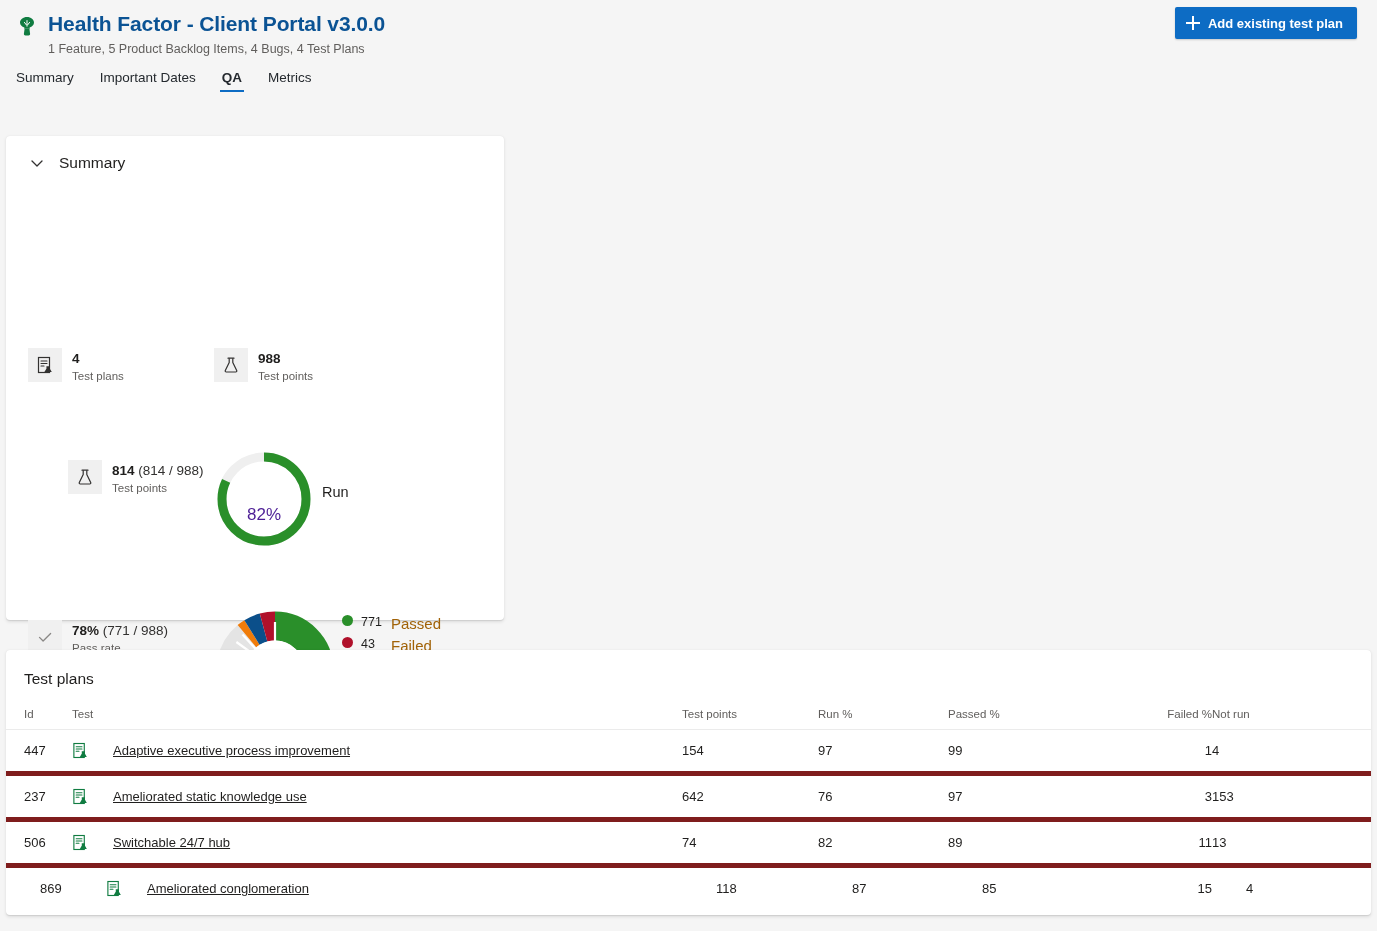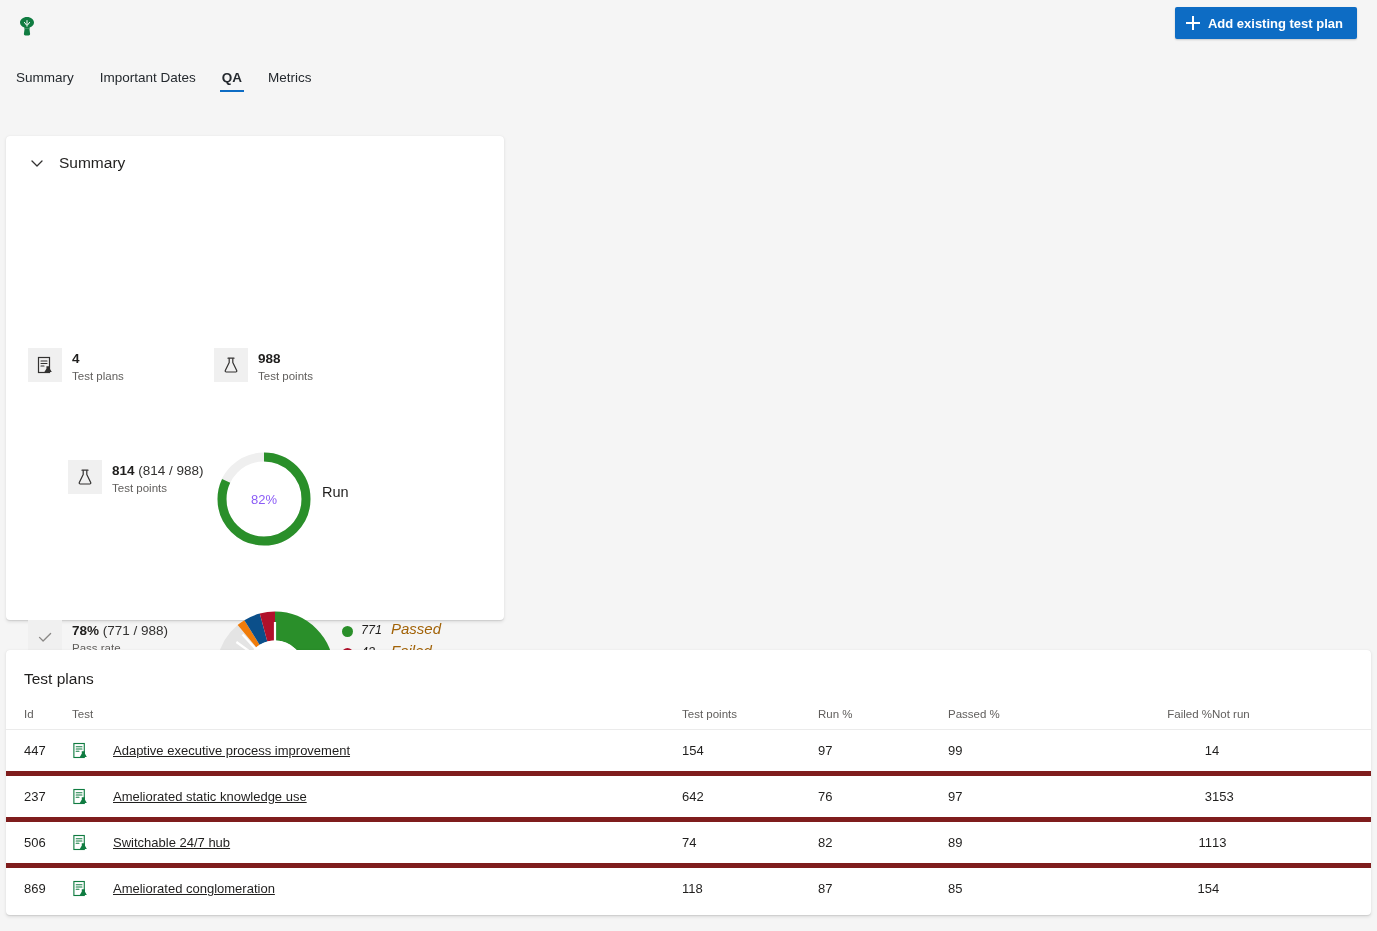--- a/index.html
+++ b/index.html
@@ -77,50 +77,50 @@
 
   .row-top { position: absolute; left: 22px; top: 212px; display: flex; gap: 0; }
   .row-top .metric:first-child { width: 186px; }
 
   .row-run  { position: absolute; left: 22px; top: 324px; padding-left: 40px; }
   .row-pass { position: absolute; left: 22px; top: 484px; }
 
   .run-chart { position: absolute; left: 207px; top: 312px; width: 102px; height: 102px; }
   .run-label { position: absolute; left: 316px; top: 348px; font-size: 14.5px; color: #201f1e; }
   .run-pct {
-    position: absolute; left: 207px; top: 312px; width: 102px; height: 102px;
+    position: absolute; left: 207px; top: 328px; width: 102px; height: 102px;
     display: flex; align-items: center; justify-content: center;
-    font-size: 13px; color: #8b5cf6;
+    font-size: 17px; color: #4c1d95;
   }
 
   .pass-chart { position: absolute; left: 207px; top: 472px; width: 124px; height: 124px; }
 
   .legend { position: absolute; left: 336px; top: 479px; }
-  .legend-item { display: flex; align-items: flex-end; height: 22px; white-space: nowrap; font-style: italic; }
+  .legend-item { display: flex; align-items: flex-start; height: 22px; white-space: nowrap; }
   .legend-dot { width: 11px; height: 11px; border-radius: 50%; flex: 0 0 11px; margin-right: 8px; }
   .legend-num { font-size: 12.5px; color: #201f1e; width: 30px; text-align: left; }
   .legend-lbl { font-size: 15px; color: #a16207; }
   .legend-clip { width: 120px; overflow: hidden; }
 
   
   .table-card {
     position: absolute; left: 6px; top: 650px; width: 1365px; height: 265px;
     padding: 0;
   }
   .table-title { font-size: 15.5px; color: #201f1e; padding: 20px 0 0 18px; }
   table { width: 100%; border-collapse: collapse; margin-top: 14px; }
   th {
     font-size: 11.5px; font-weight: 400; color: #605e5c; text-align: left;
     padding: 6px 0 9px 0; border-bottom: 1px solid #ebebeb;
   }
   td {
     font-size: 13px; color: #201f1e; padding: 12px 0;
     border-bottom: 5px solid #7f1d1d;
   }
-  tbody tr:last-child td { border-bottom: none; }
+  tbody tr:last-child td { border-bottom: none; padding-left: 34px; }
   .c-id    { width: 66px; padding-left: 18px; }
   .c-title { width: 610px; }
   .c-tp    { width: 136px; }
   .c-run   { width: 130px; }
   .c-pass  { width: 134px; }
   .c-fail  { width: 130px; text-align: right; }
   .c-nr    { width: auto; }
   .title-cell { display: flex; align-items: center; gap: 24px; }
   .plan-link {
     color: #201f1e; text-decoration: underline; font-size: 13px; cursor: pointer;
@@ -132,20 +132,24 @@
 
 <div class="header">
   <div class="hdr-row">
     <span class="proj-logo">
       <svg viewBox="0 0 26 26" width="26" height="26">
         <path d="M13 3c4 0 7 2.6 7 5.6 0 2.3-1.8 4.2-4.4 4.9l.2 1.2h-5.6l.2-1.2C7.8 12.8 6 10.9 6 8.6 6 5.6 9 3 13 3z" fill="#107c41"></path>
         <path d="M10.6 14.7h4.8l.7 5.1c.1.9-.6 1.7-1.5 1.7h-3.2c-.9 0-1.6-.8-1.5-1.7l.7-5.1z" fill="#107c41"></path>
         <path d="M13 6.6v5.6M10.4 8.4l1.9 2.4M15.6 8.4l-1.9 2.4" stroke="#fff" stroke-width="1" fill="none" stroke-linecap="round"></path>
       </svg>
     </span>
+    <div class="hdr-text">
+      <div class="page-title">Health Factor - Client Portal v3.0.0</div>
+      <div class="page-subtitle">1 Feature, 5 Product Backlog Items, 4 Bugs, 4 Test Plans</div>
+    </div>
   </div>
 
   <button class="add-btn">
     <span class="plus-ico"></span>
     <span>Add existing test plan</span>
   </button>
 </div>
 
 <div class="tabs">
   <div class="tab">Summary</div>

